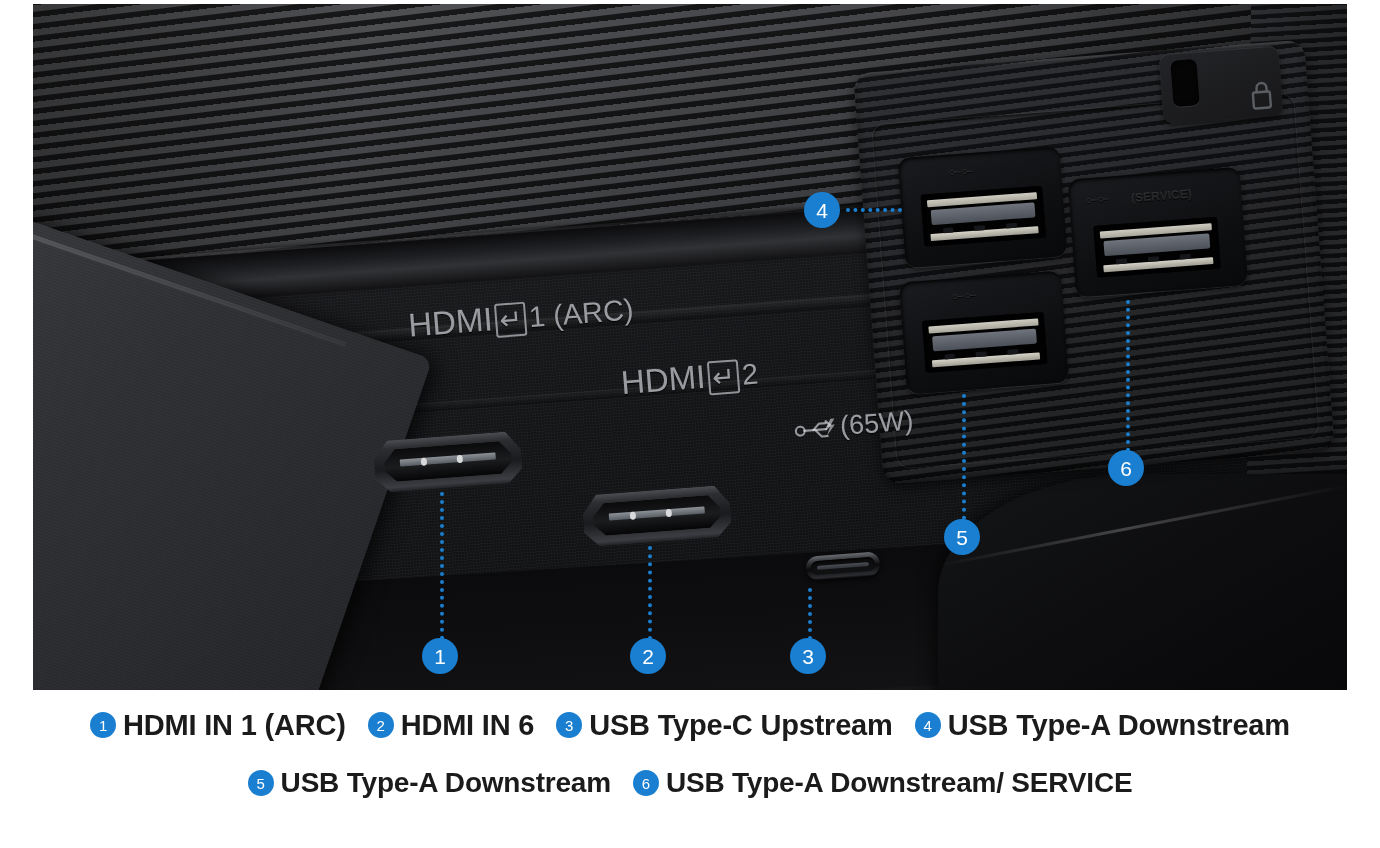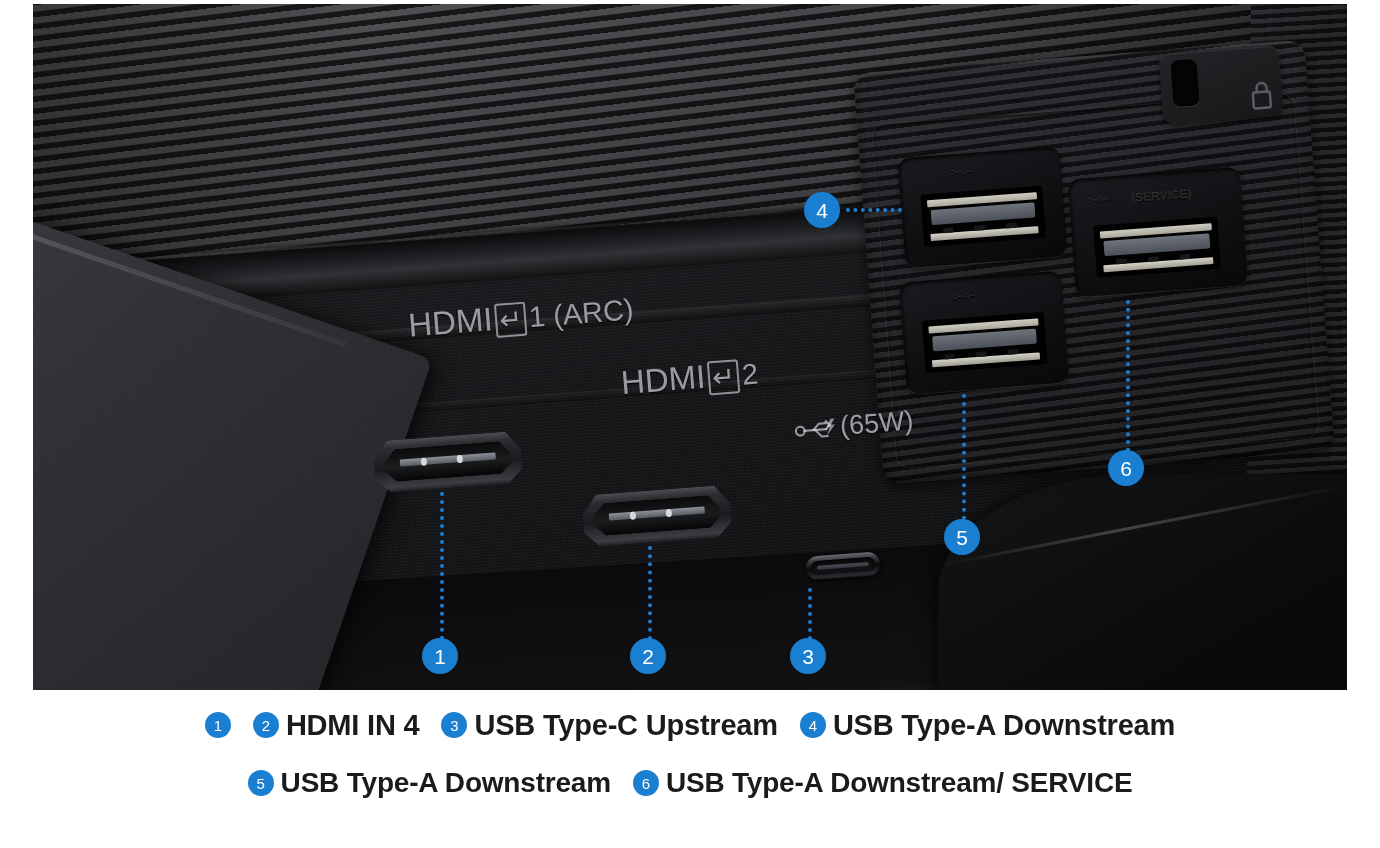--- a/index.html
+++ b/index.html
@@ -328,24 +328,25 @@
   <div class="badge big" style="left:944px;top:519px;">5</div>
 
   <div class="leader" style="left:1126px;top:300px;height:152px;"></div>
   <div class="badge big" style="left:1108px;top:450px;">6</div>
 
   <div class="legend">
 
     <div class="legend-line l1">
       <div class="legend-item">
         <span class="legend-badge">1</span>
+        <span class="legend-text">HDMI IN 1 (ARC)</span>
       </div>
       <div class="legend-item">
         <span class="legend-badge">2</span>
-        <span class="legend-text">HDMI IN 4</span>
+        <span class="legend-text">HDMI IN 6</span>
       </div>
       <div class="legend-item">
         <span class="legend-badge">3</span>
         <span class="legend-text">USB Type-C Upstream</span>
       </div>
       <div class="legend-item">
         <span class="legend-badge">4</span>
         <span class="legend-text">USB Type-A Downstream</span>
       </div>
     </div>

